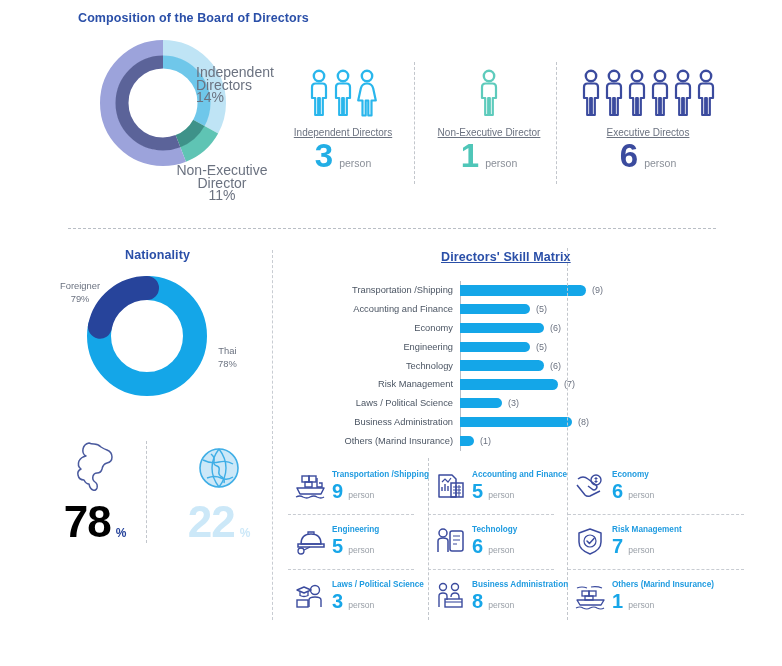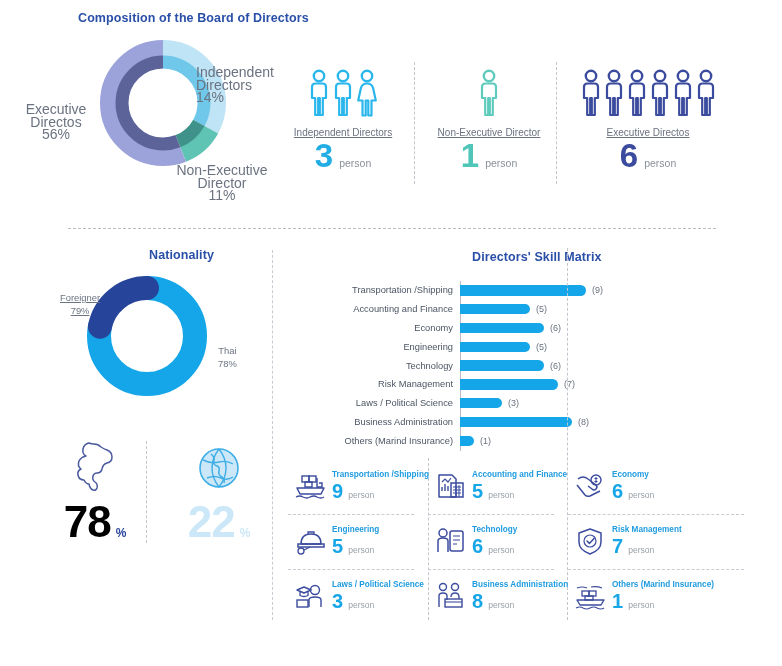--- a/index.html
+++ b/index.html
@@ -63,37 +63,37 @@
   #hdash-main {
     position: absolute; left: 68px; top: 228px; width: 648px;
     border-top: 1.6px dashed #b9bec5;
   }
   #vd-nat-skill {
     position: absolute; left: 272px; top: 250px; height: 370px;
     border-left: 1.6px dashed #c8ccd2;
   }
 
   
-  #title-nationality { position: absolute; left: 125px; top: 248px; margin-left: 24px; }
+  #title-nationality { position: absolute; left: 125px; top: 248px; }
   #donut-nat { position: absolute; left: 85px; top: 274px; width: 124px; height: 124px; }
 
   .nat-label { position: absolute; color: #6b7280; font-size: 9.4px; line-height: 12.5px; text-align: center; white-space: nowrap; }
-  #lbl-foreigner { left: 60px; top: 292px; text-decoration: underline; }
+  #lbl-foreigner { left: 60px; top: 280px; }
   #lbl-thai { left: 218px; top: 345px; }
 
   .nat-stat { position: absolute; text-align: center; width: 110px; }
   #nat-thai  { left: 40px;  top: 440px; }
   #nat-foreign { left: 164px; top: 440px; }
   .nat-icon { height: 56px; display: flex; align-items: center; justify-content: center; }
   .nat-numline { display: flex; align-items: baseline; justify-content: center; margin-top: 4px; }
   .nat-num { font-size: 44px; font-weight: bold; line-height: 1; letter-spacing: -1px; }
   .nat-pct { font-size: 12px; font-weight: bold; margin-left: 5px; }
 
   
-  #title-skill { position: absolute; left: 472px; top: 250px; }
+  #title-skill { position: absolute; left: 441px; top: 250px; text-decoration: underline; }
 
   #skill-chart { position: absolute; left: 330px; top: 281px; width: 400px; height: 170px; }
   .bar-row { display: flex; align-items: center; height: 18.8px; }
   .bar-label {
     width: 130px; text-align: right; padding-right: 7px;
     font-size: 9.3px; color: #4b5563; white-space: nowrap;
   }
   .bar-axis-wrap { position: relative; flex: 1; display: flex; align-items: center; }
   .bar {
     height: 10.5px; background: #14A6E8;
@@ -142,25 +142,20 @@
       </g>
     </svg>
   </div>
 
   <div id="lbl-independent" class="donut-label">
     <span>Independent</span><br>
     <span>Directors</span><br>
     <span>14%</span>
   </div>
 
-  <div id="lbl-executive" class="donut-label">
-    <span>Executive</span><br>
-    <span>Directos</span><br>
-    <span>56%</span>
-  </div>
 
   <div id="lbl-nonexec" class="donut-label">
     <span>Non-Executive</span><br>
     <span>Director</span><br>
     <span>11%</span>
   </div>
 
   <div id="vd-1" class="vdash"></div>
   <div id="vd-2" class="vdash"></div>
 

